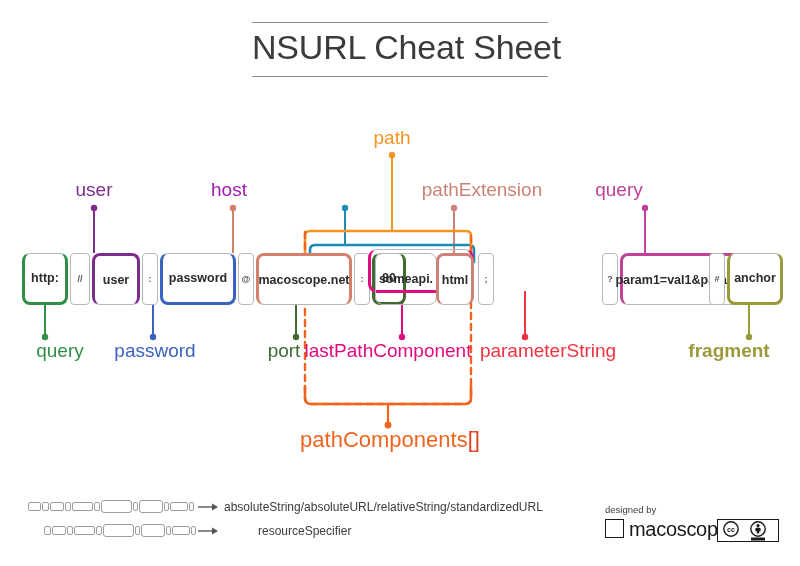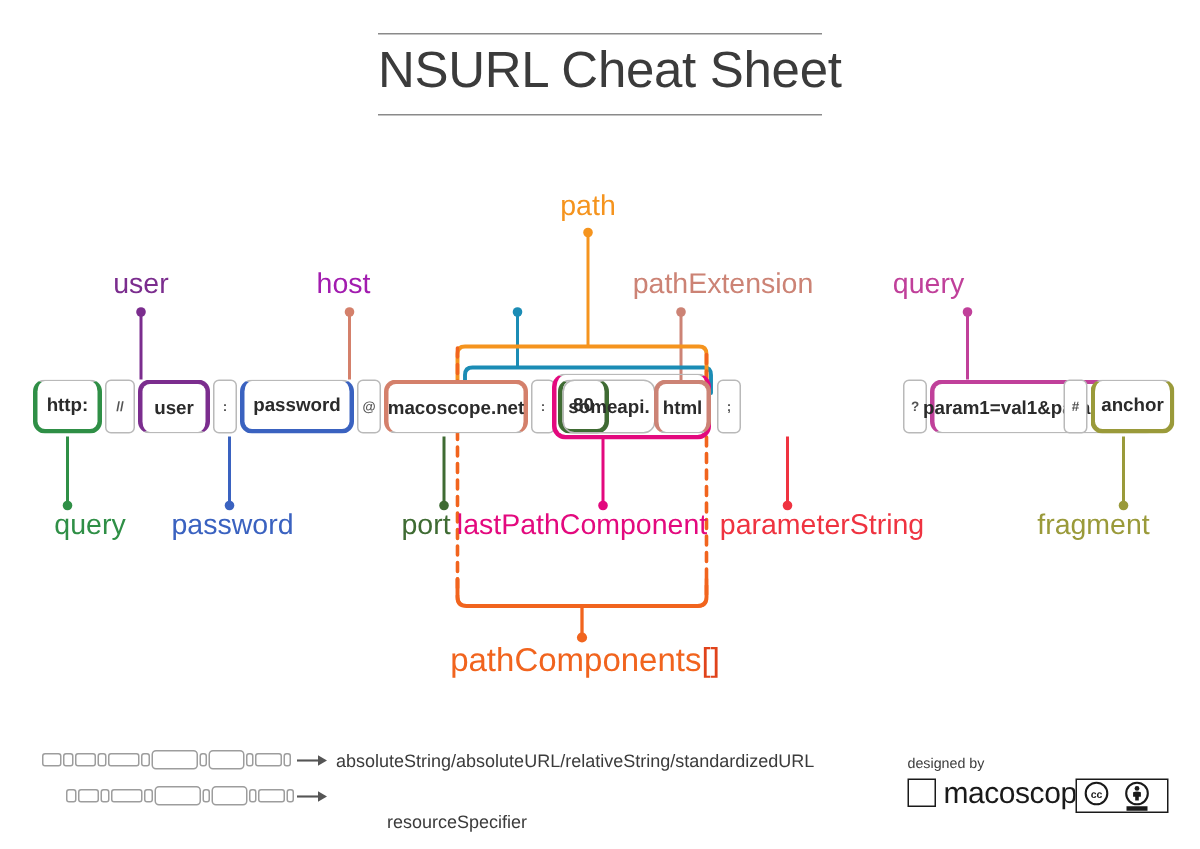--- a/index.html
+++ b/index.html
@@ -65,21 +65,21 @@
   
   #urlrow {
     position: absolute;
     left: 22px;
     top: 253px;
     height: 38px;
   }
   .tok {
     position: absolute;
     top: 0;
-    height: 36px;
+    height: 52px;
     box-sizing: border-box;
     border: 1px solid #b9b9b9;
     border-radius: 8px;
     background: #ffffff;
     display: flex;
     align-items: center;
     justify-content: center;
     font-size: 12.5px;
     font-weight: bold;
     color: #2b2b2b;
@@ -300,21 +300,21 @@
   <div class="tok sep" style="position:absolute; left:602px; top:253px; width:16px;">?</div>
 
   <div class="tok plain hl-top" style="position:absolute; left:620px; top:253px; width:152px;
               border-color:#c0409a; border-bottom-color:#b9b9b9;">param1=val1&amp;param2=val2</div>
 
   <div class="lbl center" style="left:60px; top:341px; color:#2f8f46;">query</div>
   <div class="lbl center" style="left:155px; top:341px; color:#3a62c0;">password</div>
   <div class="lbl center" style="left:284px; top:341px; color:#3f6b33;">port</div>
   <div class="lbl center" style="left:548px; top:341px; color:#ef3340;">parameterString</div>
   <div class="lbl center" style="left:388px; top:341px; color:#e3097e;">lastPathComponent</div>
-  <div class="lbl center" style="left:729px; top:341px; color:#9a9a3a;">fragment</div>
+  <div class="lbl center" style="left:729px; top:341px; color:#9a9a3a;font-weight:bold;">fragment</div>
 
   <div class="lbl center" style="left:390px; top:429px; font-size:22px;">
     <span style="color:#f1641e;">pathComponents</span><span style="color:#e0431b;">[]</span>
   </div>
 
   <div class="legend-row" style="left:28px; top:500px; width:170px;">
     <div class="mini-tok" style="left:0px;   width:13px;"></div>
     <div class="mini-tok" style="left:14px;  width:7px;"></div>
     <div class="mini-tok" style="left:22px;  width:14px;"></div>
     <div class="mini-tok" style="left:37px;  width:6px;"></div>
@@ -335,21 +335,21 @@
     <div class="mini-tok" style="left:23px;  width:6px;"></div>
     <div class="mini-tok" style="left:30px;  width:21px;"></div>
     <div class="mini-tok" style="left:52px;  width:6px;"></div>
     <div class="mini-tok tall" style="left:59px; width:31px;"></div>
     <div class="mini-tok" style="left:91px;  width:5px;"></div>
     <div class="mini-tok tall" style="left:97px; width:24px;"></div>
     <div class="mini-tok" style="left:122px; width:5px;"></div>
     <div class="mini-tok" style="left:128px; width:18px;"></div>
     <div class="mini-tok" style="left:147px; width:5px;"></div>
   </div>
-  <div class="legend-text" style="left:224px; top:542px;padding-left:34px;">resourceSpecifier</div>
+  <div class="legend-text" style="left:224px; top:525px;padding-left:34px;">resourceSpecifier</div>
 
   <div id="credit">
     <div class="credit-label">designed by</div>
     <div class="credit-brand">
       <div class="brand-square"></div>
       <div class="brand-name">macoscope</div>
     </div>
   </div>
 
   <div id="cc-badge">

